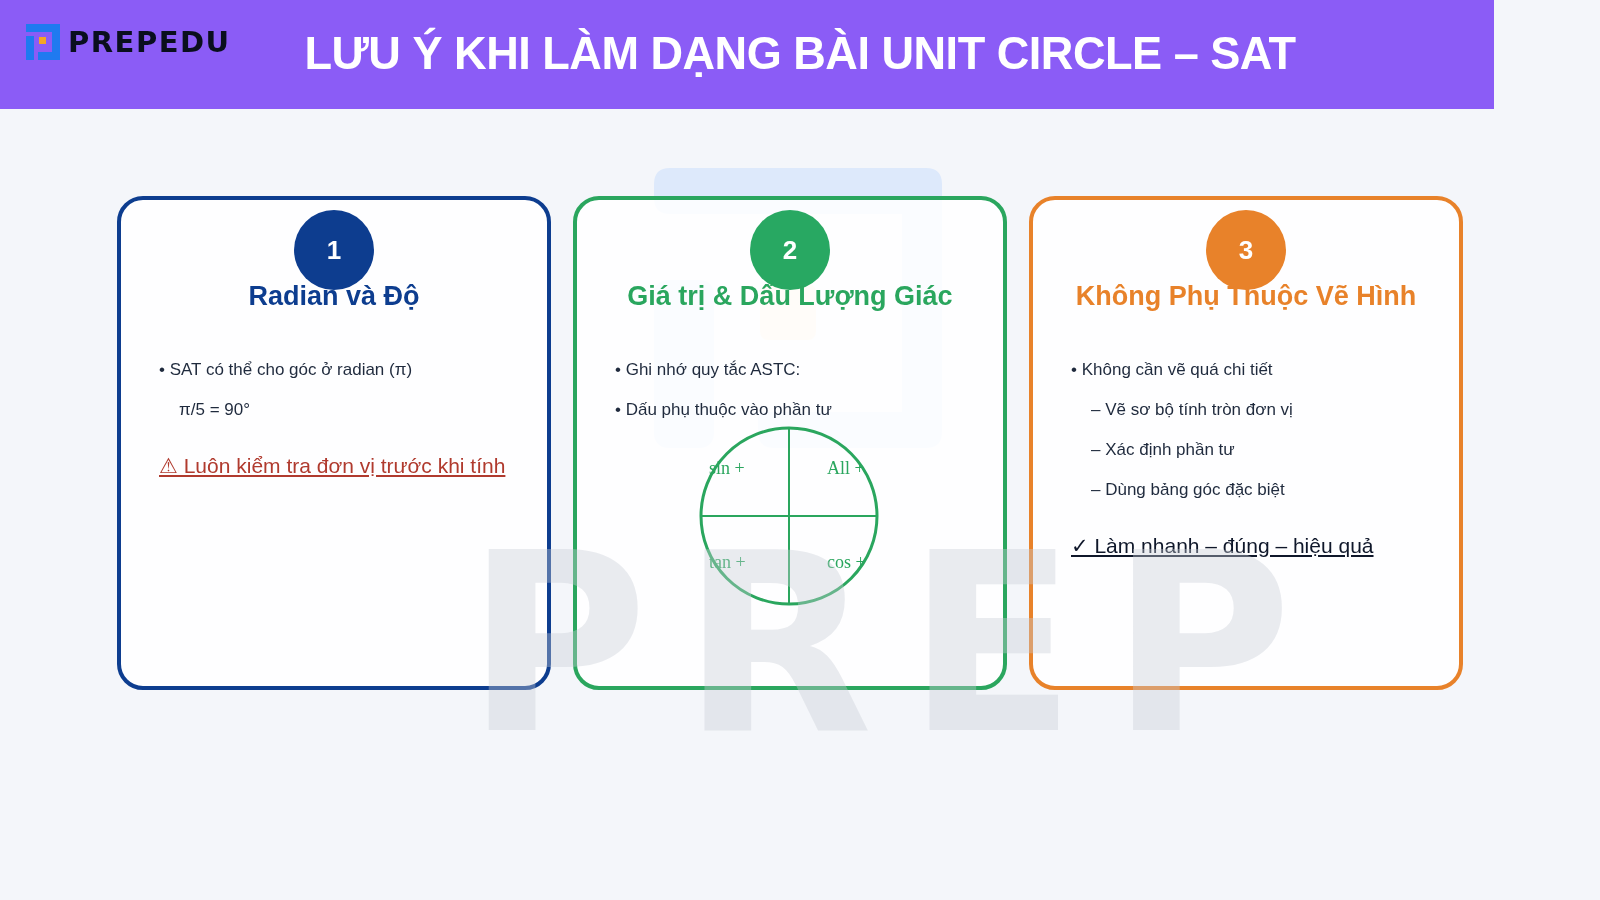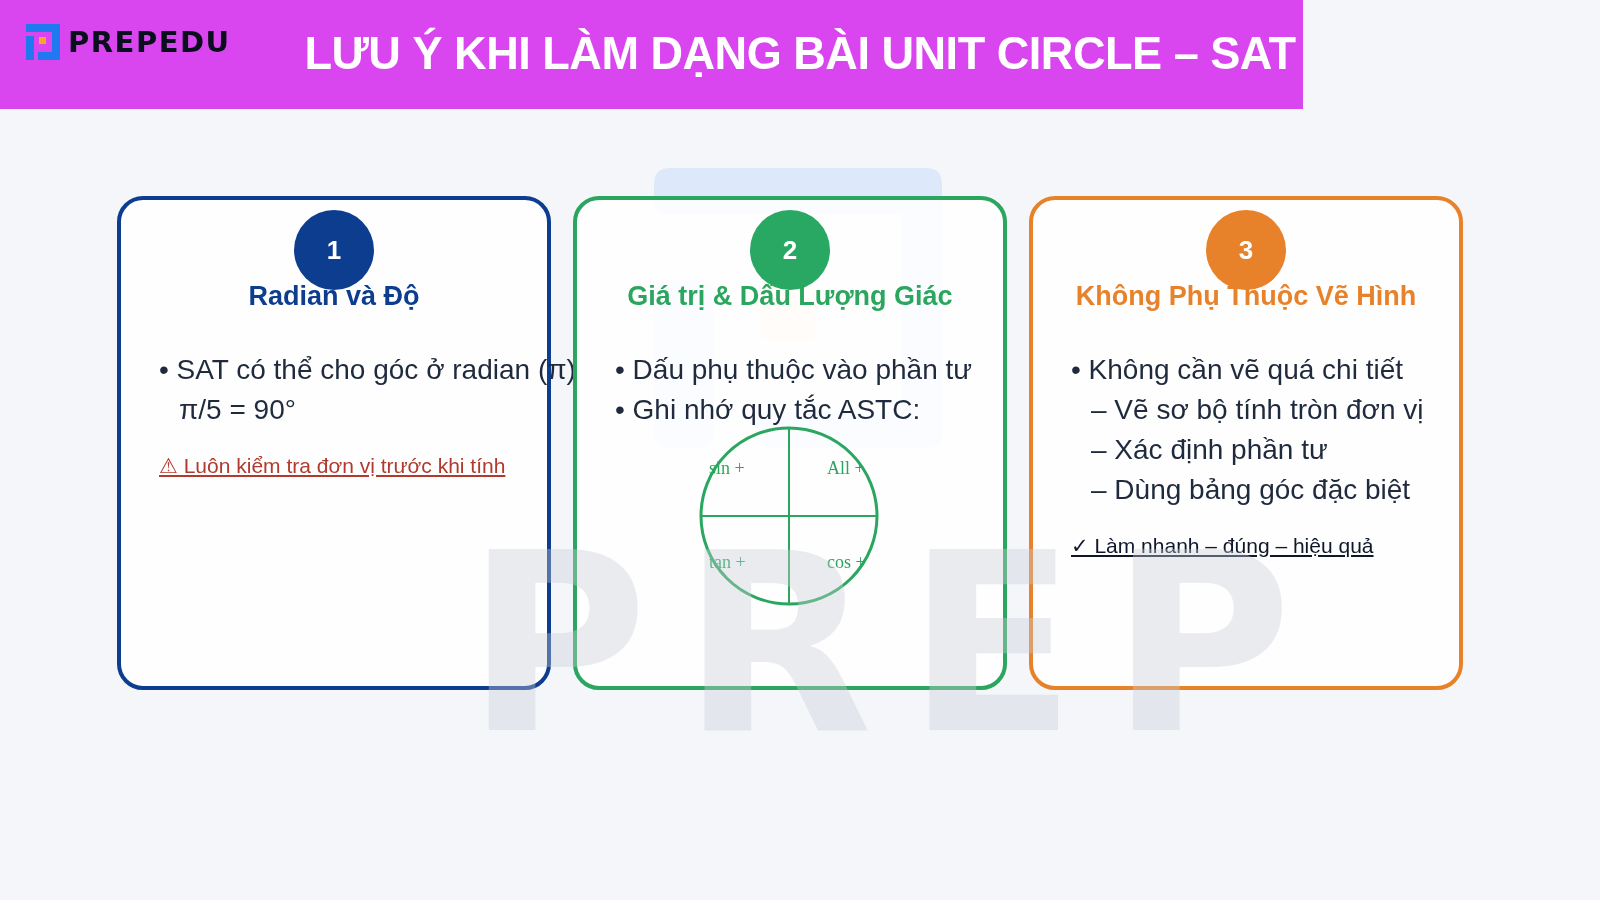--- a/index.html
+++ b/index.html
@@ -3,22 +3,22 @@
 <meta charset="utf-8">
 <style>
   * { box-sizing: border-box; margin: 0; padding: 0; }
   html, body { width: 1600px; height: 900px; overflow: hidden; }
   body {
     background: #f4f6fa;
     font-family: "Liberation Sans", sans-serif;
     position: relative;
   }
   .header {
-    position: absolute; left: 0; top: 0; width: 1303px; height: 109px;
-    background: #d946ef;
+    position: absolute; left: 0; top: 0; width: 1494px; height: 109px;
+    background: #8b5cf6;
   }
   .logo {
     position: absolute; left: 22px; top: 22px; height: 40px;
     display: flex; align-items: center;
   }
   .logo-mark { width: 42px; height: 40px; position: relative; }
   .logo-text {
     font-family: "DejaVu Sans", sans-serif; font-weight: bold;
     font-size: 29px; color: #0a0f1e; letter-spacing: 1.5px; margin-left: 4px;
   }
@@ -52,21 +52,21 @@
   .c3 .badge { background: #e8822a; }
   .card-title {
     position: absolute; left: 0; right: 0; top: 81px; text-align: center;
     font-weight: bold; font-size: 27px;
   }
   .c1 .card-title { color: #0d3d8f; }
   .c2 .card-title { color: #2aa65e; }
   .c3 .card-title { color: #e8822a; }
   .items { position: absolute; left: 38px; top: 155px; right: 20px; }
   .item {
-    font-size: 28px; color: #1f2a3d; height: 40px; line-height: 30px;
+    font-size: 17px; color: #1f2a3d; height: 40px; line-height: 30px;
     white-space: nowrap;
   }
   .item.indent { padding-left: 20px; }
   .note { font-size: 21px; margin-top: 19px; white-space: nowrap; text-decoration: underline; }
   .c1 .note { color: #b03a2e; }
   .c3 .note { color: #0f172a; }
   .astc { position: absolute; left: 120px; top: 224px; width: 184px; height: 184px; }
   .astc svg text { font-family: "Liberation Serif", serif; font-size: 18px; fill: #2aa65e; }
   .wm-text {
     position: absolute; left: 466px; top: 520px; z-index: 2;
@@ -109,22 +109,22 @@
       <div class="item">• SAT có thể cho góc ở radian (π)</div>
       <div class="item indent">π/5 = 90°</div>
       <div class="note">⚠ Luôn kiểm tra đơn vị trước khi tính</div>
     </div>
   </div>
 
   <div class="card c2">
     <div class="badge">2</div>
     <div class="card-title">Giá trị &amp; Dấu Lượng Giác</div>
     <div class="items">
+      <div class="item">• Ghi nhớ quy tắc ASTC:</div>
       <div class="item">• Dấu phụ thuộc vào phần tư</div>
-      <div class="item">• Ghi nhớ quy tắc ASTC:</div>
     </div>
     <div class="astc">
       <svg width="184" height="184" viewBox="0 0 184 184">
         <circle cx="92" cy="92" r="88" fill="none" stroke="#2aa65e" stroke-width="3"></circle>
         <line x1="92" y1="4" x2="92" y2="180" stroke="#2aa65e" stroke-width="2"></line>
         <line x1="4" y1="92" x2="180" y2="92" stroke="#2aa65e" stroke-width="2"></line>
         <text x="12" y="50">sin +</text>
         <text x="130" y="50">All +</text>
         <text x="12" y="144">tan +</text>
         <text x="130" y="144">cos +</text>

